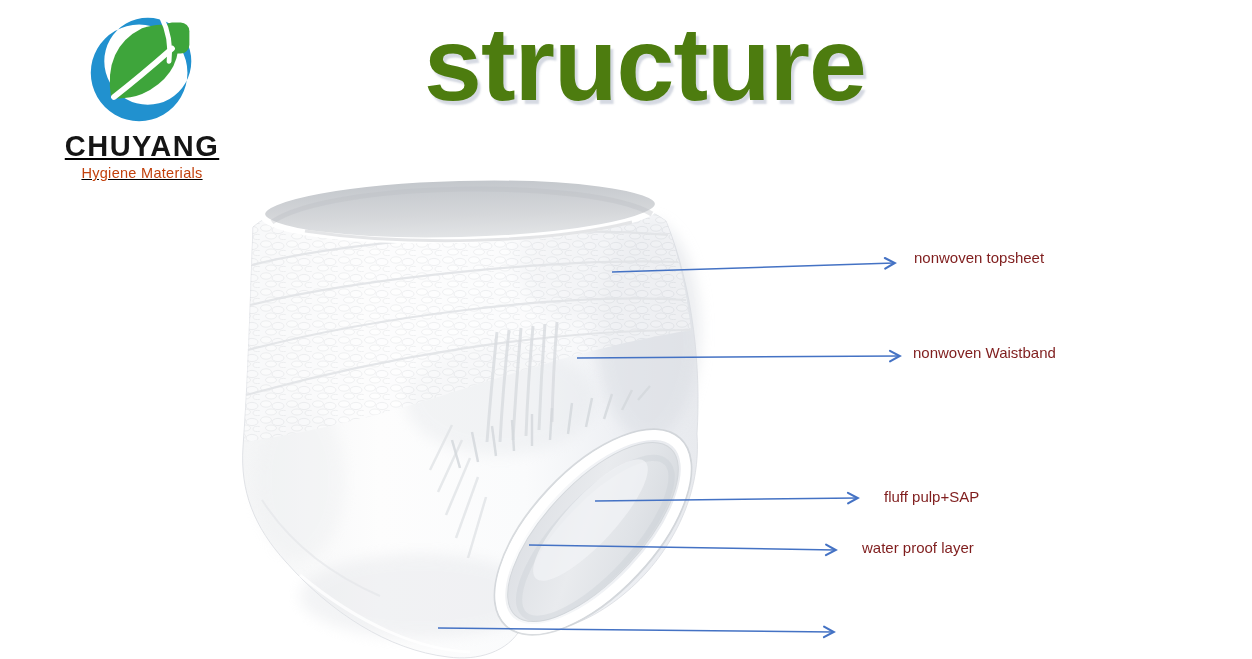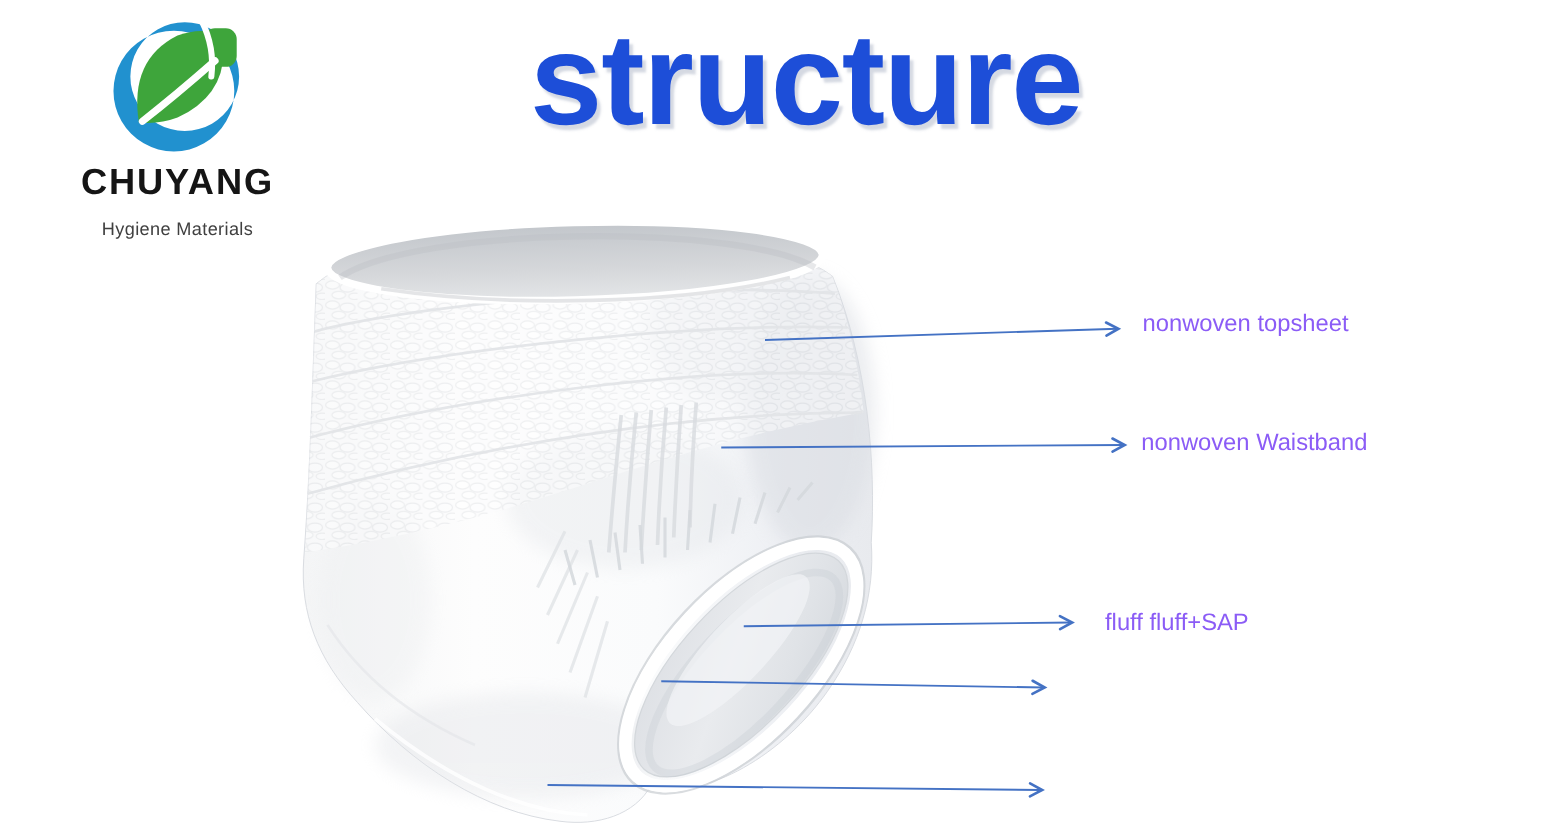--- a/index.html
+++ b/index.html
@@ -1,35 +1,35 @@
 <!DOCTYPE html>
 <html><head>
 <meta charset="utf-8">
 <style>
   html,body{margin:0;padding:0;background:#ffffff;}
   .slide{
     position:relative;width:1252px;height:659px;overflow:hidden;
     background:#ffffff;font-family:"Liberation Sans",sans-serif;
   }
   
-  .logo{position:absolute;left:52px;top:8px;width:180px;text-align:center;}
+  .logo{position:absolute;left:52px;top:8px;width:180px;text-align:center;text-decoration:underline;}
   .logo svg{display:block;margin:0 auto;}
   .brand{margin-top:2px;font-size:29px;font-weight:700;letter-spacing:1.5px;color:#151515;}
-  .tagline{margin-top:13px;font-size:14.5px;color:#404040;letter-spacing:.3px;}
+  .tagline{margin-top:2px;font-size:14.5px;color:#c2410c;letter-spacing:.3px;}
   
   .title{
     position:absolute;left:335px;top:10px;width:620px;margin:0;
     text-align:center;font-size:104px;font-weight:700;letter-spacing:-1px;
-    color:#1d4ed8;line-height:1.05;
+    color:#4d7c0f;line-height:1.05;
     text-shadow:3px 4px 2px rgba(145,155,180,0.38);
   }
   
   .diagram-svg{position:absolute;left:0;top:0;width:1252px;height:659px;}
   .part-label{
-    position:absolute;font-size:19px;color:#8b5cf6;white-space:nowrap;line-height:1.1;
+    position:absolute;font-size:15px;color:#7f1d1d;white-space:nowrap;line-height:1.1;
   }
   .lbl-0{left:914px;top:250px;}
   .lbl-1{left:913px;top:345px;}
   .lbl-2{left:884px;top:489px;}
   .lbl-3{left:862px;top:540px;}
   .lbl-4{left:847px;top:620px;}
 </style>
 </head>
 <body>
 
@@ -167,15 +167,16 @@
       <line x1="612" y1="272" x2="894" y2="263" marker-end="url(#arrowhead)"></line>
       <line x1="577" y1="358" x2="899" y2="356" marker-end="url(#arrowhead)"></line>
       <line x1="595" y1="501" x2="857" y2="498" marker-end="url(#arrowhead)"></line>
       <line x1="529" y1="545" x2="835" y2="550" marker-end="url(#arrowhead)"></line>
       <line x1="438" y1="628" x2="833" y2="632" marker-end="url(#arrowhead)"></line>
     </g>
   </svg>
 
   <div class="part-label lbl-0">nonwoven topsheet</div>
   <div class="part-label lbl-1">nonwoven Waistband</div>
-  <div class="part-label lbl-2">fluff fluff+SAP</div>
+  <div class="part-label lbl-2">fluff pulp+SAP</div>
+  <div class="part-label lbl-3">water proof layer</div>
 
 </div>
 
 </body></html>

